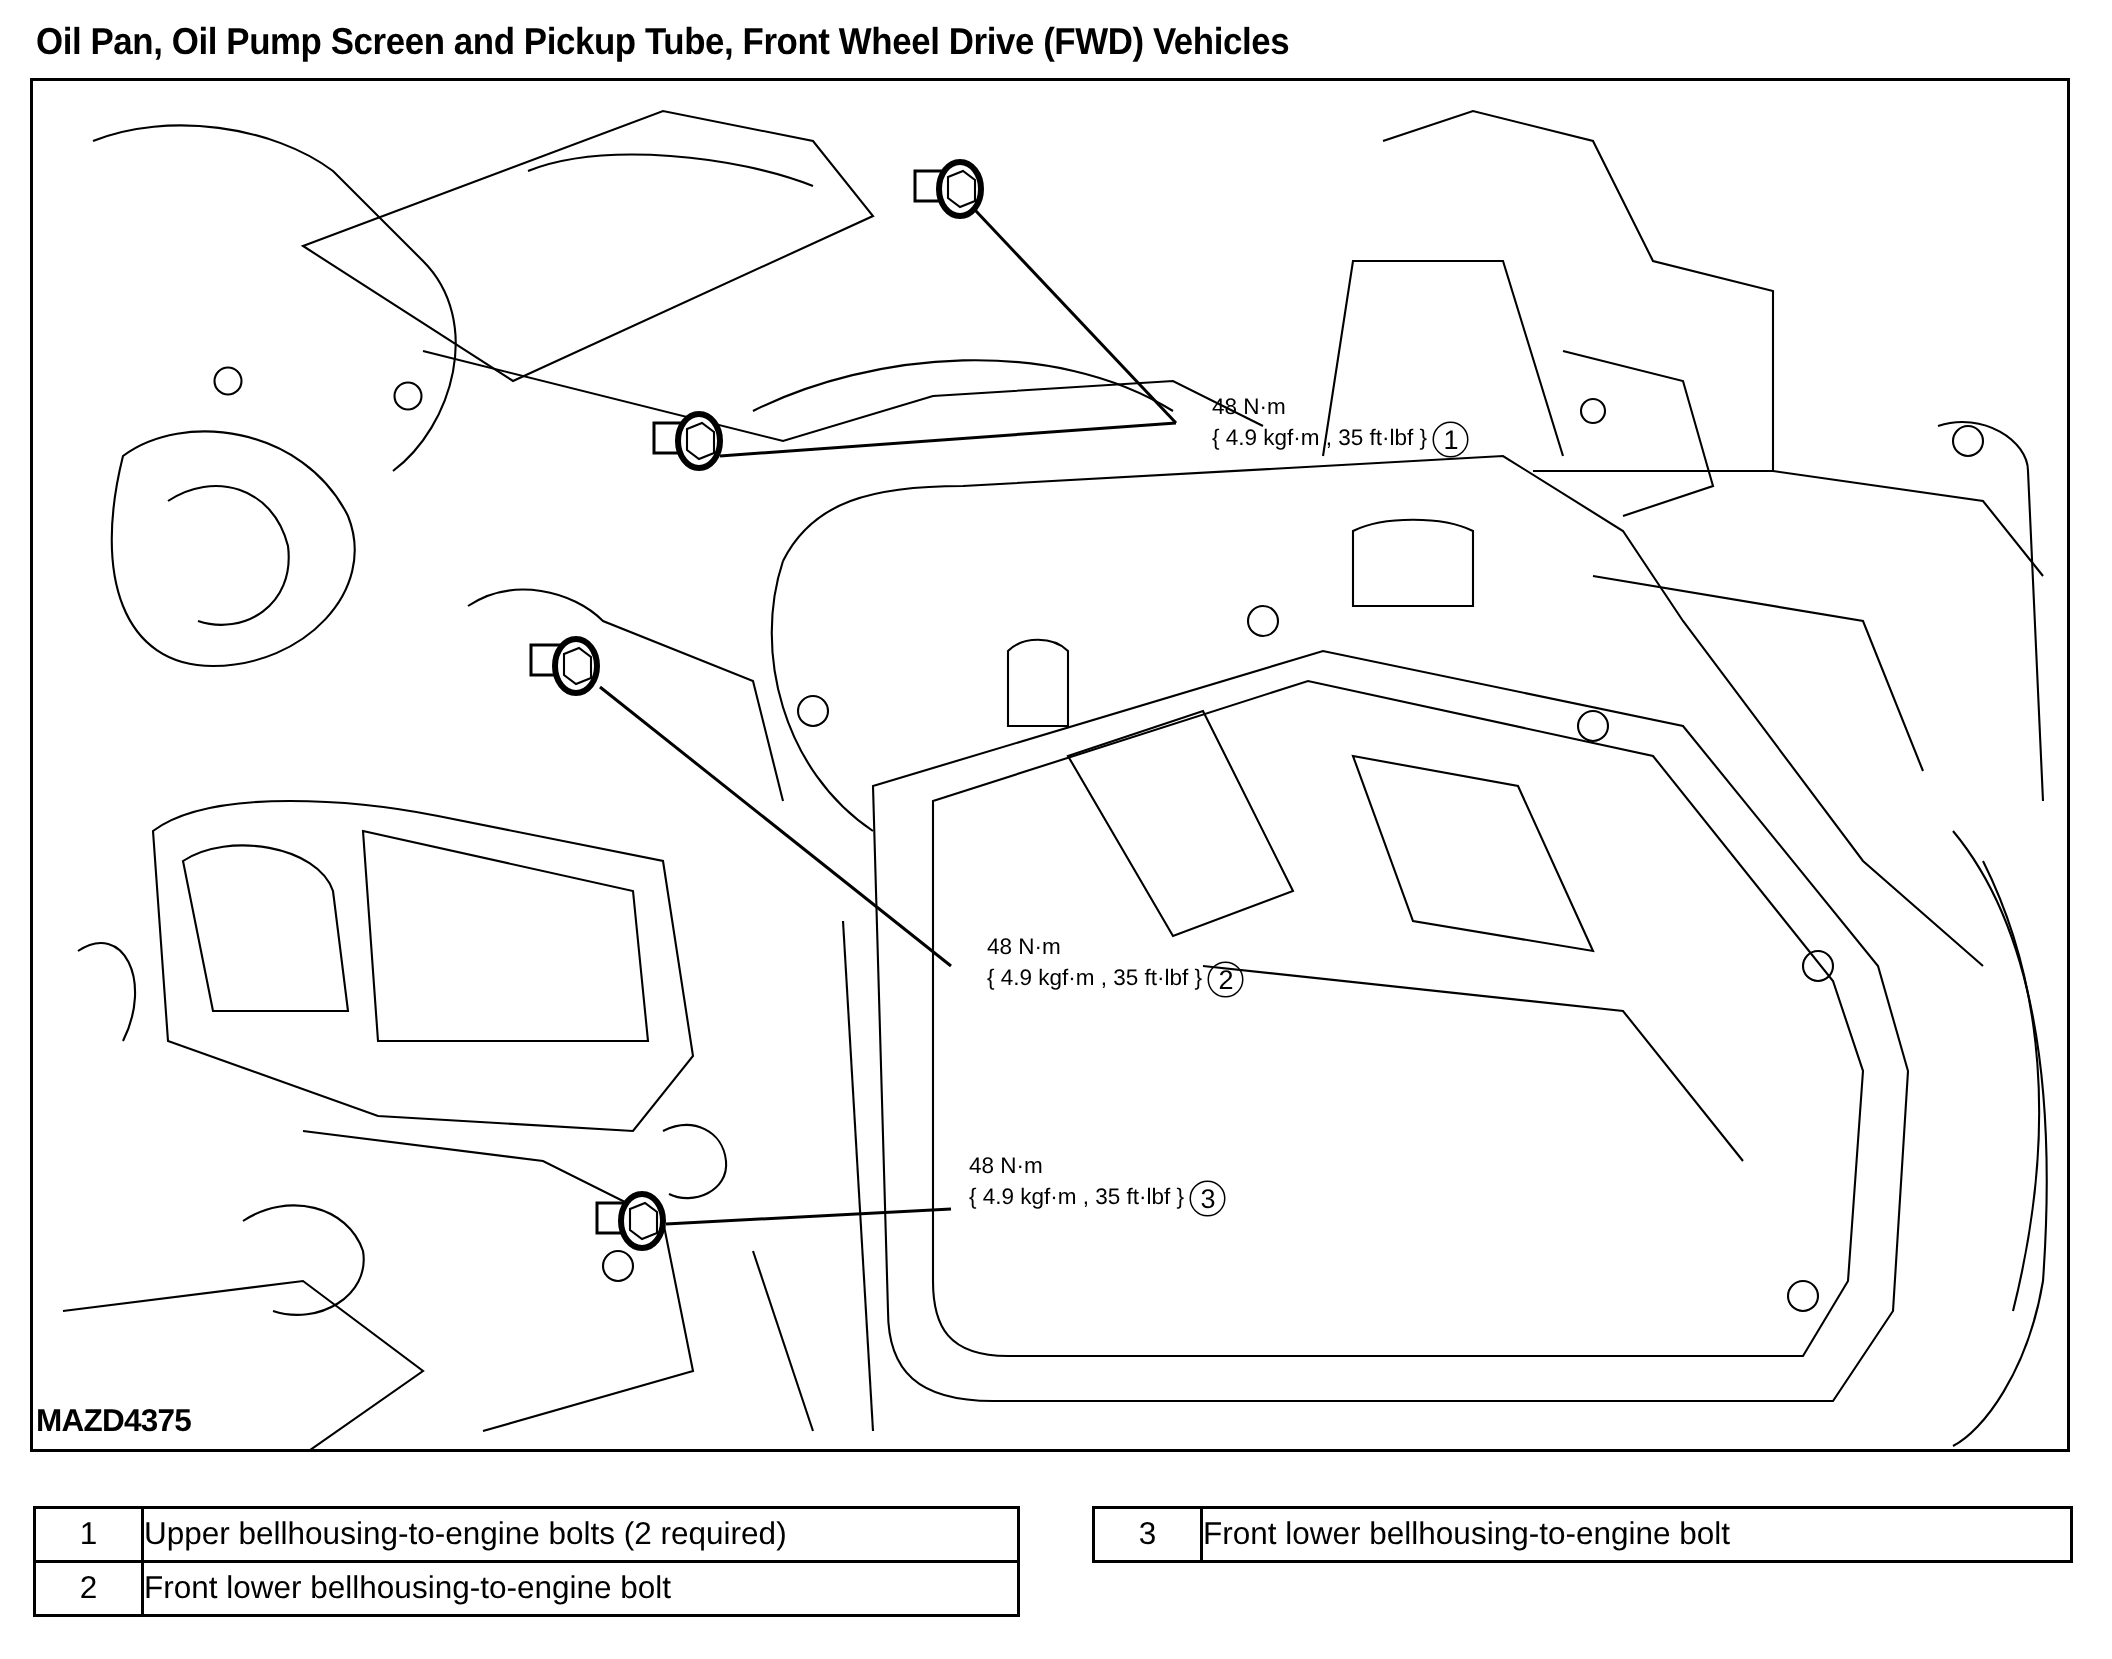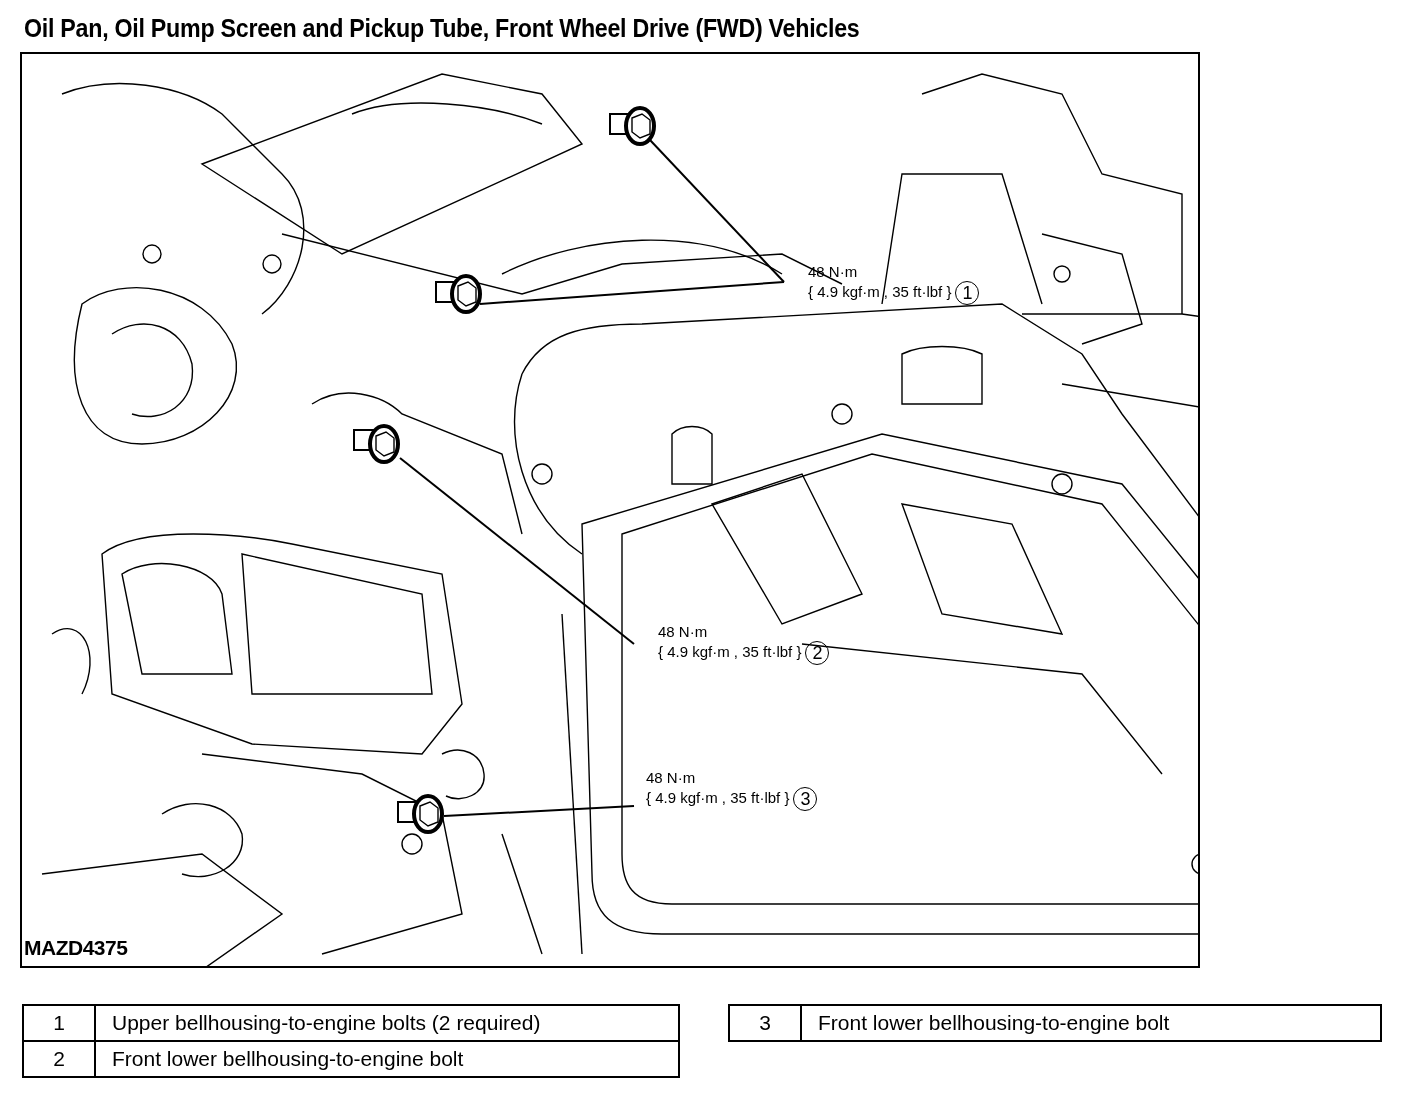--- a/index.html
+++ b/index.html
@@ -1,26 +1,26 @@
 <!DOCTYPE html>
 <html><head>
 <meta charset="utf-8">
 <style>
   html,body{margin:0;padding:0;background:#fff;}
   body{width:1408px;height:1106px;position:relative;overflow:hidden;font-family:"Liberation Sans",sans-serif;color:#000;}
   .title{position:absolute;left:24px;top:14px;font-size:25px;font-weight:bold;letter-spacing:-0.3px;white-space:nowrap;transform:scaleX(0.93);transform-origin:left top;}
-  .figure{position:absolute;left:20px;top:52px;width:1180px;height:916px;border:2px solid #000;box-sizing:border-box;overflow:hidden;}
+  .figure{position:absolute;left:20px;top:52px;width:1360px;height:916px;border:2px solid #000;box-sizing:border-box;overflow:hidden;}
   .figure svg{position:absolute;left:0;top:0;}
   .callout{position:absolute;font-size:15px;line-height:19px;white-space:nowrap;}
   .callout .circ{display:inline-block;width:22px;height:22px;border:1.6px solid #000;border-radius:50%;text-align:center;line-height:22px;font-size:18px;margin-left:4px;vertical-align:middle;}
   .figid{position:absolute;left:2px;bottom:6px;font-size:21px;font-weight:bold;letter-spacing:-0.5px;}
   table.legend{position:absolute;border-collapse:collapse;font-size:21px;}
   table.legend td{border:2px solid #000;height:34px;padding:0;}
   table.legend td.num{width:70px;text-align:center;}
-  table.legend td.desc{padding-left:16px;}
+  table.legend td.desc{}
 </style>
 </head>
 <body>
 
 <div class="title">Oil Pan, Oil Pump Screen and Pickup Tube, Front Wheel Drive (FWD) Vehicles</div>
 
 <div class="figure">
   <svg width="1360" height="916" viewBox="0 0 1360 916">
     <g fill="none" stroke="#000" stroke-width="1.4">
 

